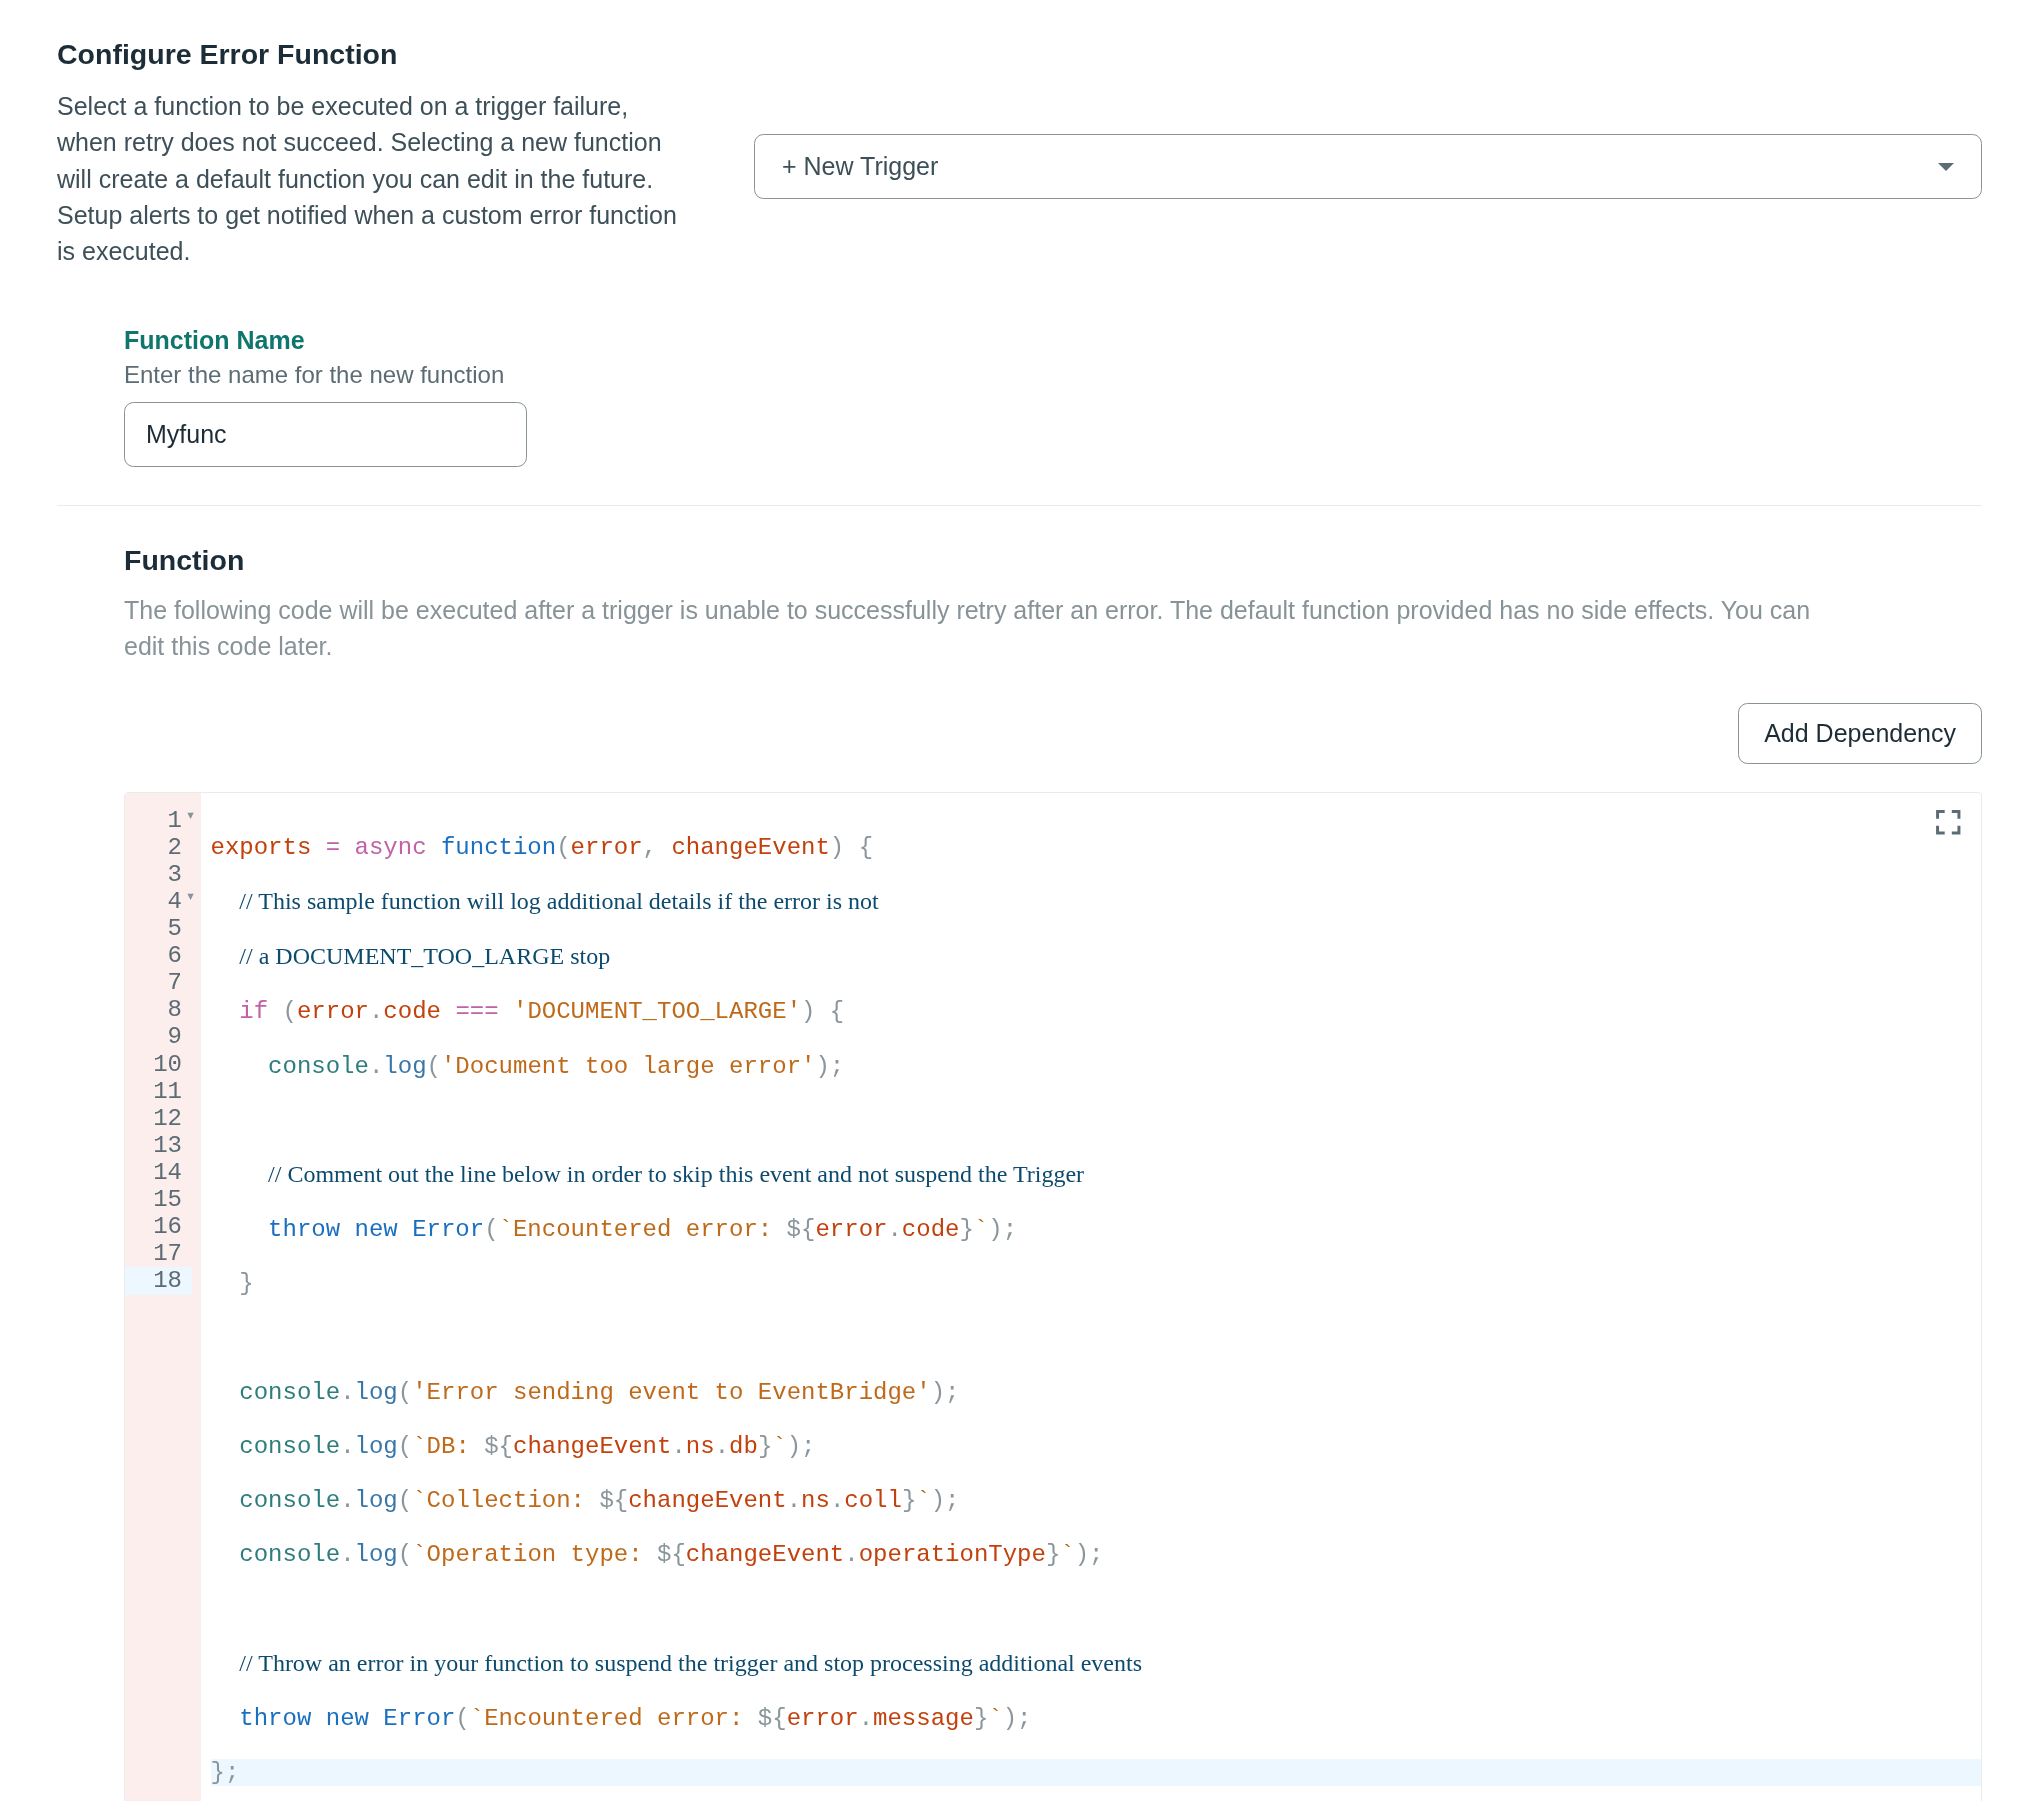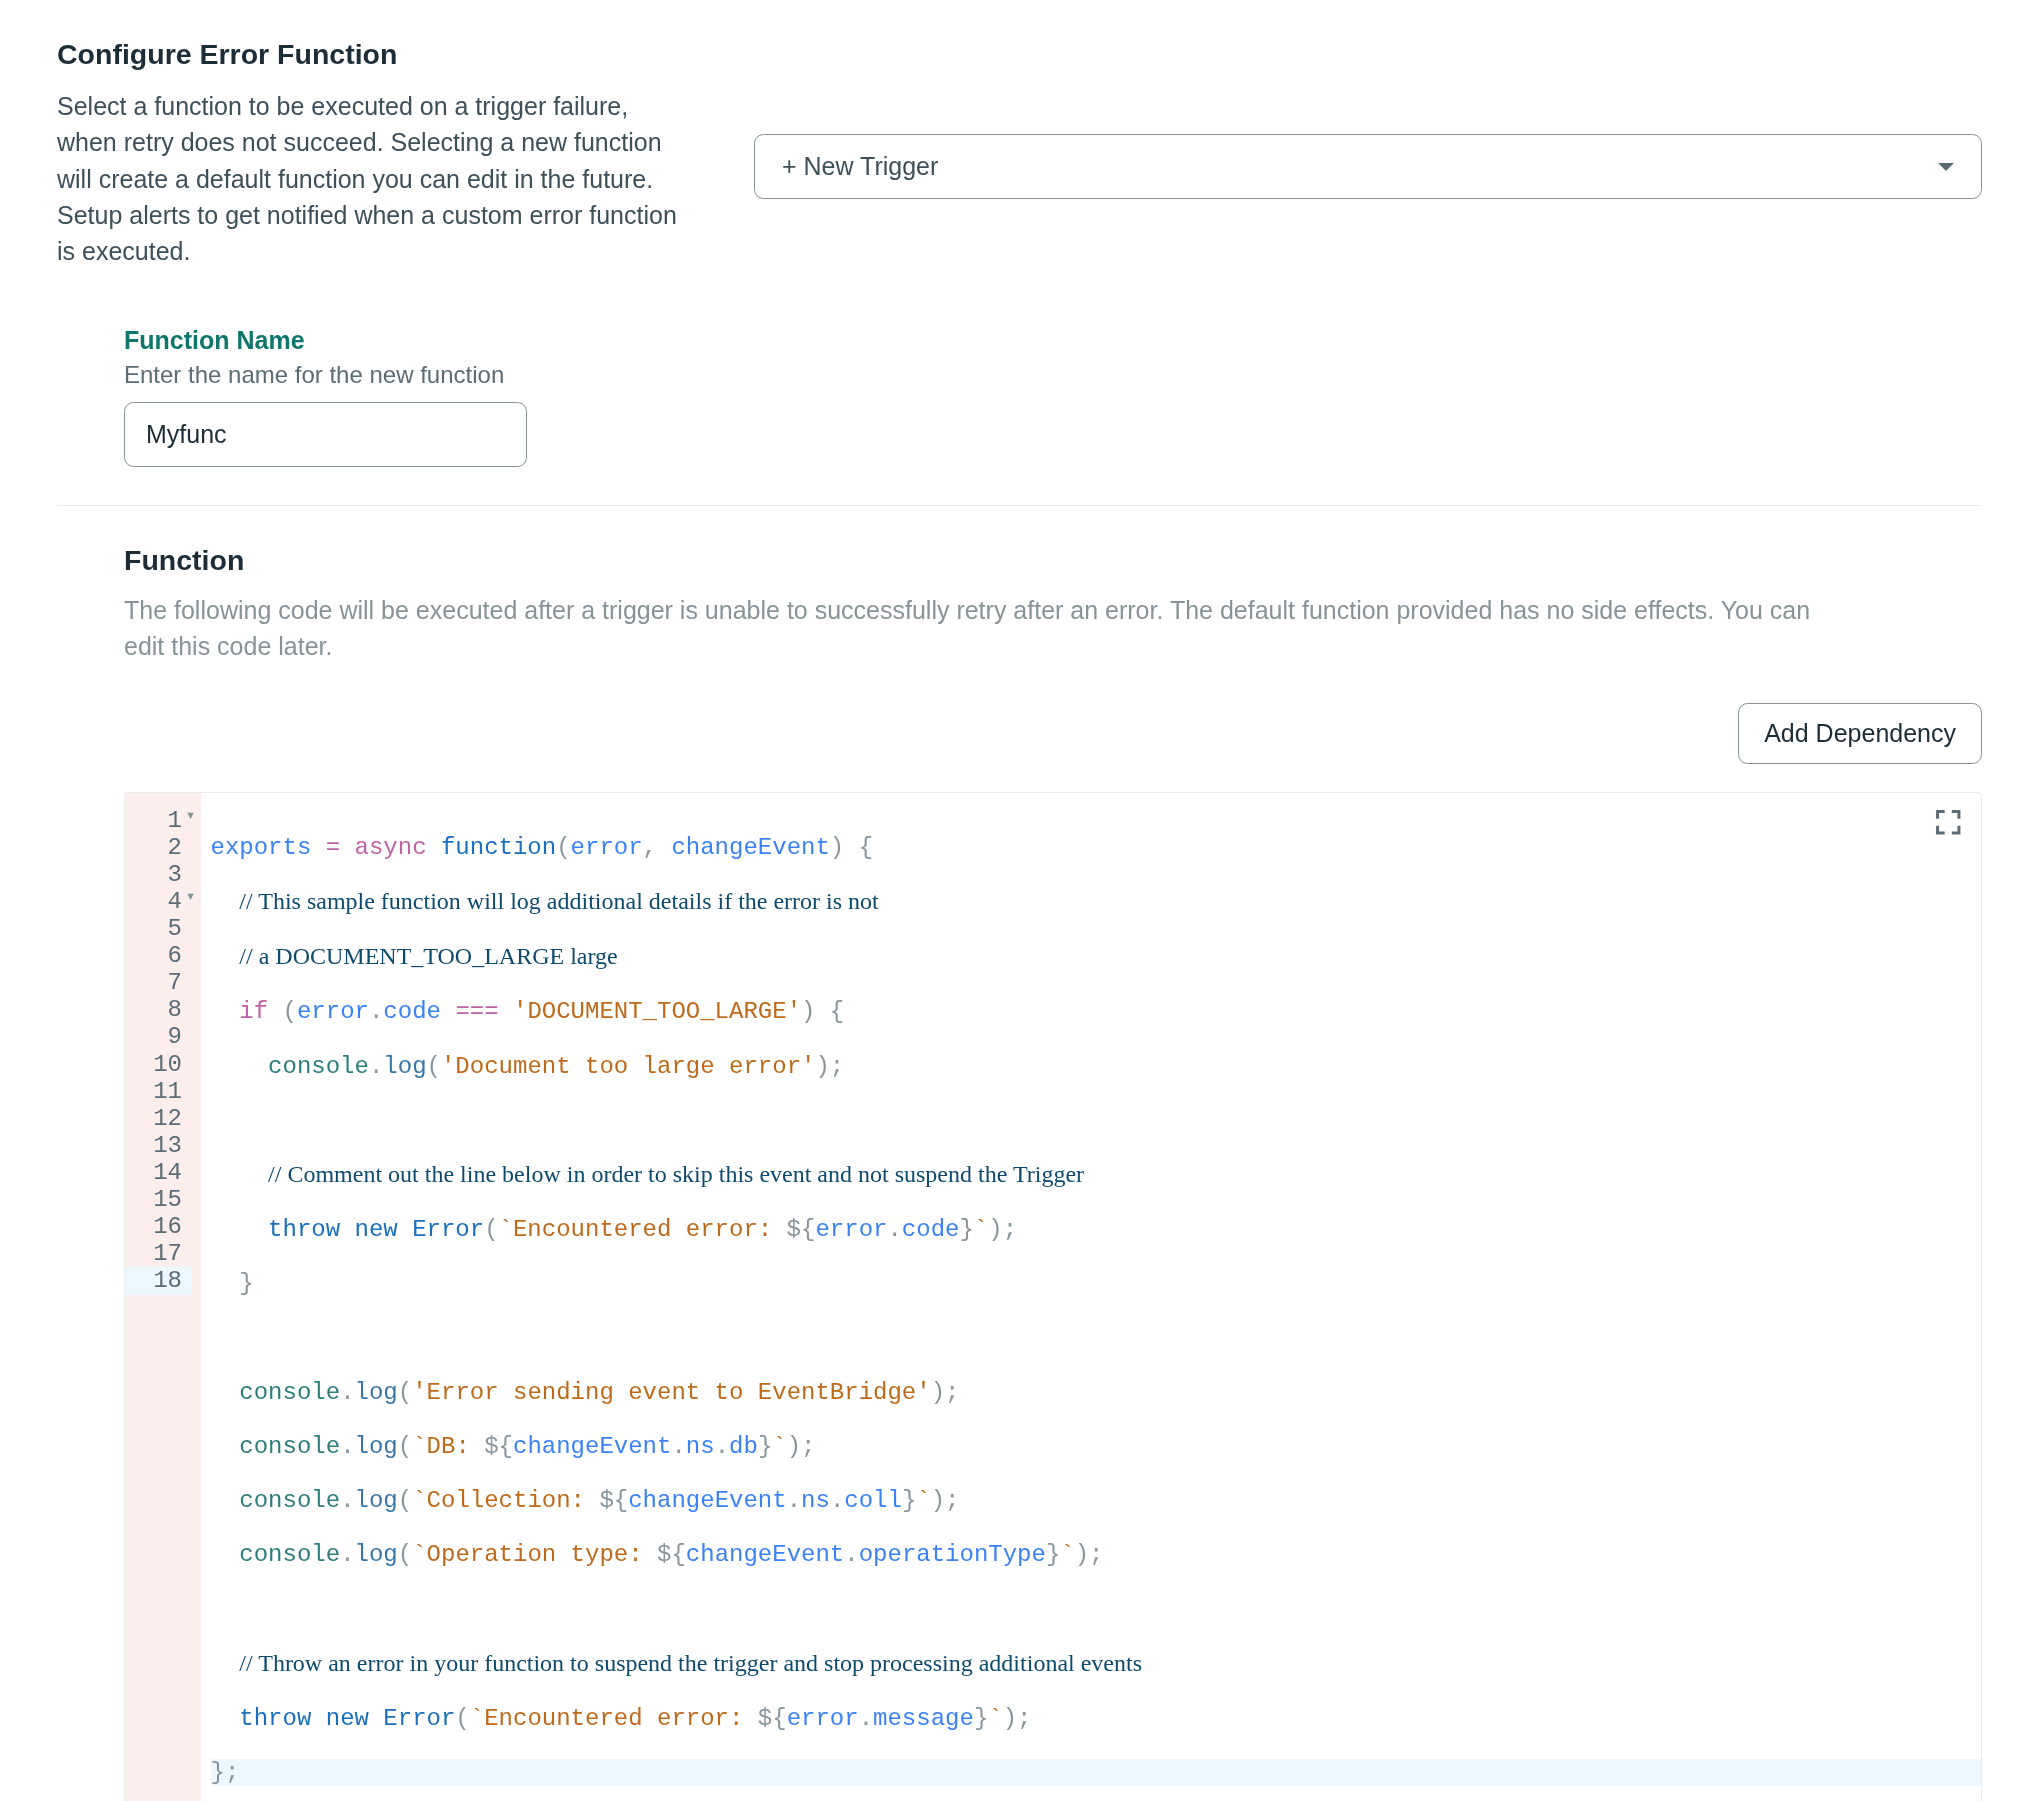--- a/index.html
+++ b/index.html
@@ -135,21 +135,21 @@
   .hl-line { background: #ecf7ff; }
   .expand-icon {
     position: absolute;
     top: 15px; right: 19px;
     width: 28.5px; height: 28.5px;
     cursor: pointer;
   }
   .expand-icon svg { width: 100%; height: 100%; stroke: #5c6c75; stroke-width: 2.5; fill: none; }
   
   .c-kw   { color: #c062a5; }  
-  .c-var  { color: #3b82f6; font-family: Liberation Mono, monospace; }
+  .c-var  { color: #c2410c; font-family: Liberation Mono, monospace; }
   .c-obj  { color: #2e7d7d; }  
   .c-fn   { color: #3876a8; }  
   .c-str  { color: #be6a1a; }  
   .c-cmt  { color: #0c4a6e; font-style: normal; font-family: Liberation Serif, serif; }
   .c-op   { color: #c062a5; }
   .c-blue { color: #1a6fbf; }
   .c-grey { color: #8a969c; }
   .c-punc { color: #8a969c; }
   .c-err  { color: #1a6fbf; }
 </style>
@@ -206,21 +206,21 @@
         <div class="ln">13</div>
         <div class="ln">14</div>
         <div class="ln">15</div>
         <div class="ln">16</div>
         <div class="ln">17</div>
         <div class="ln hl-line">18</div>
       </div>
       <div class="code-body">
 <div class="line"><span class="c-var">exports </span><span class="c-op">= </span><span class="c-kw">async </span><span class="c-blue">function</span><span class="c-punc">(</span><span class="c-var">error</span><span class="c-punc">, </span><span class="c-var">changeEvent</span><span class="c-punc">) {</span></div>
 <div class="line">  <span class="c-cmt">// This sample function will log additional details if the error is not</span></div>
-<div class="line">  <span class="c-cmt">// a DOCUMENT_TOO_LARGE large</span></div>
+<div class="line">  <span class="c-cmt">// a DOCUMENT_TOO_LARGE stop</span></div>
 <div class="line">  <span class="c-kw">if </span><span class="c-punc">(</span><span class="c-var">error</span><span class="c-punc">.</span><span class="c-var">code </span><span class="c-op">=== </span><span class="c-str">'DOCUMENT_TOO_LARGE'</span><span class="c-punc">) {</span></div>
 <div class="line">    <span class="c-obj">console</span><span class="c-punc">.</span><span class="c-fn">log</span><span class="c-punc">(</span><span class="c-str">'Document too large error'</span><span class="c-punc">);</span></div>
 <div class="line"> </div>
 <div class="line">    <span class="c-cmt">// Comment out the line below in order to skip this event and not suspend the Trigger</span></div>
 <div class="line">    <span class="c-blue">throw </span><span class="c-blue">new </span><span class="c-err">Error</span><span class="c-punc">(</span><span class="c-str">`Encountered error: </span><span class="c-grey">${</span><span class="c-var">error</span><span class="c-punc">.</span><span class="c-var">code</span><span class="c-grey">}</span><span class="c-str">`</span><span class="c-punc">);</span></div>
 <div class="line">  <span class="c-punc">}</span></div>
 <div class="line"> </div>
 <div class="line">  <span class="c-obj">console</span><span class="c-punc">.</span><span class="c-fn">log</span><span class="c-punc">(</span><span class="c-str">'Error sending event to EventBridge'</span><span class="c-punc">);</span></div>
 <div class="line">  <span class="c-obj">console</span><span class="c-punc">.</span><span class="c-fn">log</span><span class="c-punc">(</span><span class="c-str">`DB: </span><span class="c-grey">${</span><span class="c-var">changeEvent</span><span class="c-punc">.</span><span class="c-var">ns</span><span class="c-punc">.</span><span class="c-var">db</span><span class="c-grey">}</span><span class="c-str">`</span><span class="c-punc">);</span></div>
 <div class="line">  <span class="c-obj">console</span><span class="c-punc">.</span><span class="c-fn">log</span><span class="c-punc">(</span><span class="c-str">`Collection: </span><span class="c-grey">${</span><span class="c-var">changeEvent</span><span class="c-punc">.</span><span class="c-var">ns</span><span class="c-punc">.</span><span class="c-var">coll</span><span class="c-grey">}</span><span class="c-str">`</span><span class="c-punc">);</span></div>

